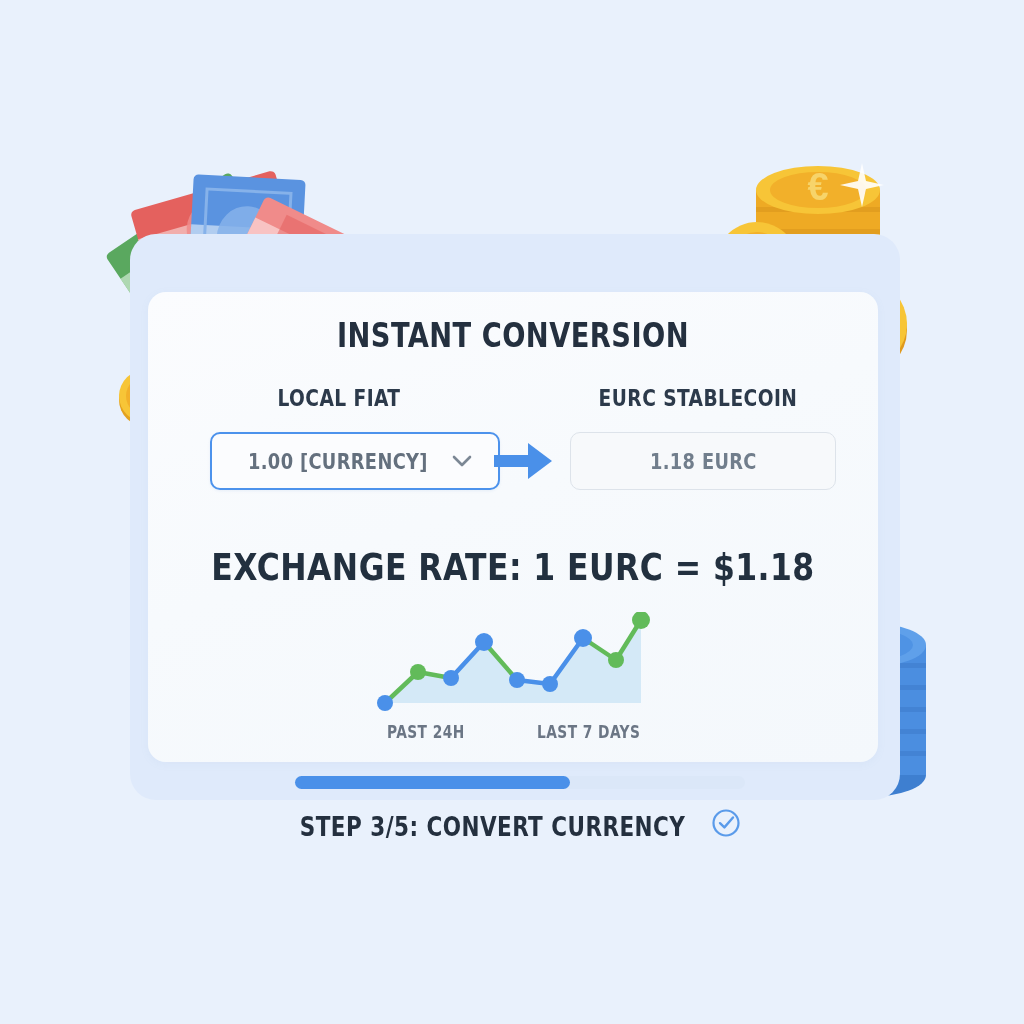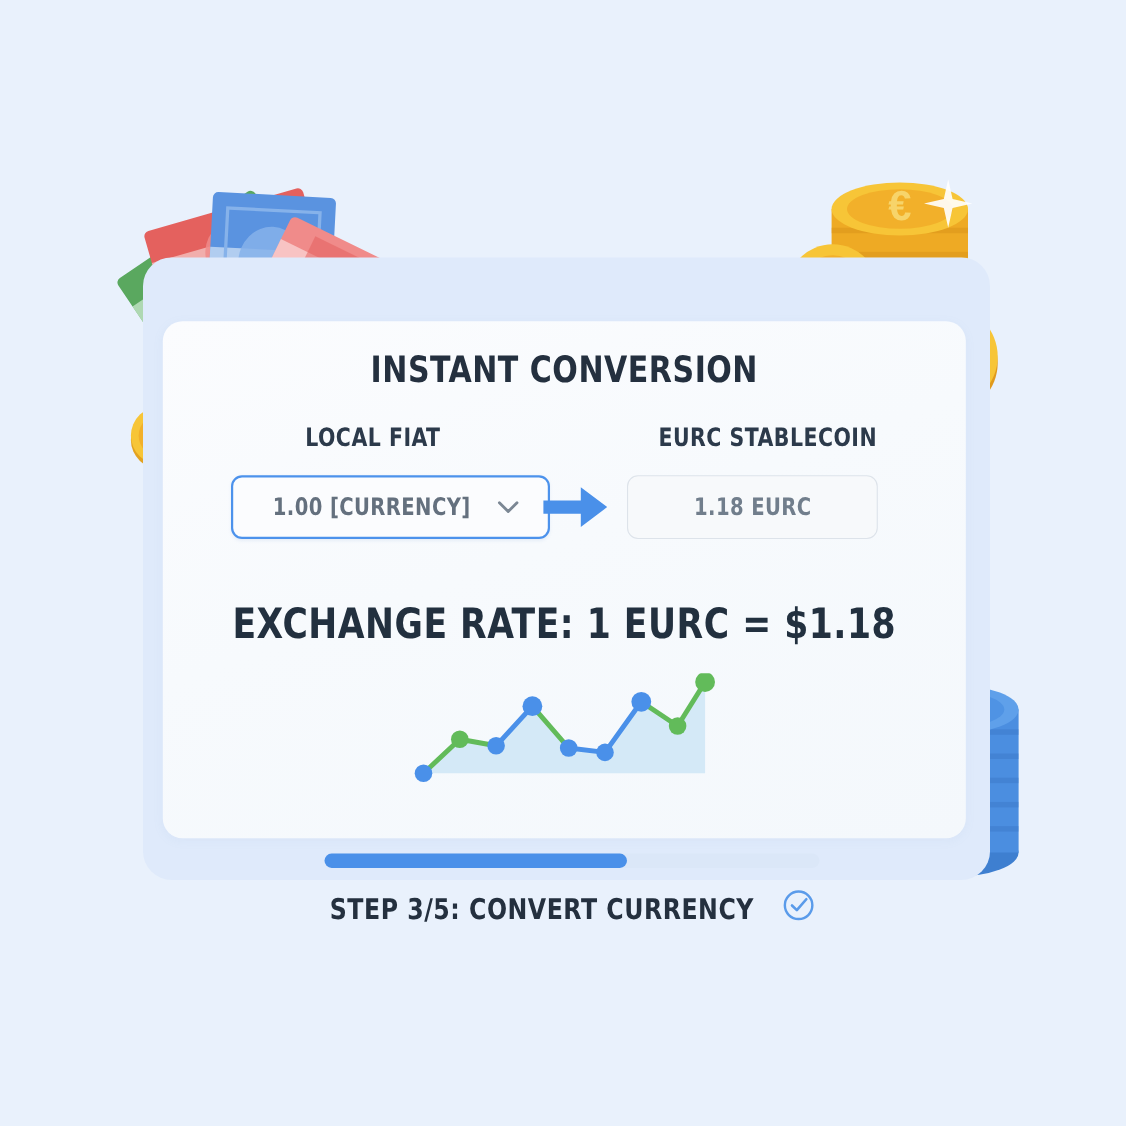--- a/index.html
+++ b/index.html
@@ -51,21 +51,21 @@
   .field-input{
     left:210px;width:290px;
     background:#fbfcfe;border:2px solid #4c92ec;
     color:#64707e;
     box-shadow:0 1px 3px rgba(80,130,200,.10);
   }
   .field-input .val{transform:scaleX(.9);transform-origin:center;display:inline-block;}
   .chev{margin-left:14px;display:inline-block;}
   .chev svg{display:block;}
   .field-output{
-    left:570px;width:228px;
+    left:570px;width:266px;
     background:#f7f9fb;border:1.5px solid #dde3ea;color:#717e8c;
   }
   .field-output .val{transform:scaleX(.9);transform-origin:center;display:inline-block;}
 
   .arrow{position:absolute;left:492px;top:440px;width:62px;height:42px;}
 
   
   .rate{
     position:absolute;left:148px;top:545px;width:730px;text-align:center;
     font-size:38px;font-weight:bold;color:#22303f;
@@ -305,20 +305,24 @@
       <circle cx="76" cy="66" r="8" fill="#4a90e9"></circle>
       <circle cx="109" cy="30" r="9" fill="#4a90e9"></circle>
       <circle cx="142" cy="68" r="8" fill="#4a90e9"></circle>
       <circle cx="175" cy="72" r="8" fill="#4a90e9"></circle>
       <circle cx="208" cy="26" r="9" fill="#4a90e9"></circle>
       <circle cx="241" cy="48" r="8" fill="#62bb5a"></circle>
       <circle cx="266" cy="8" r="9" fill="#62bb5a"></circle>
     </g>
   </svg>
 
+  <div class="chart-labels">
+    <span class="lbl-a cond">PAST 24H</span>
+    <span class="lbl-b cond">LAST 7 DAYS</span>
+  </div>
 
   <div class="progress-track">
     <div class="progress-fill" id="progress-fill" style="width: 61%;"></div>
   </div>
 
   <div class="step">
     <span class="txt cond">STEP 3/5: CONVERT CURRENCY</span>
     <span>
       <svg width="30" height="30" viewBox="0 0 30 30">
         <circle cx="15" cy="15" r="12.5" fill="none" stroke="#5a9bea" stroke-width="2.2"></circle>

